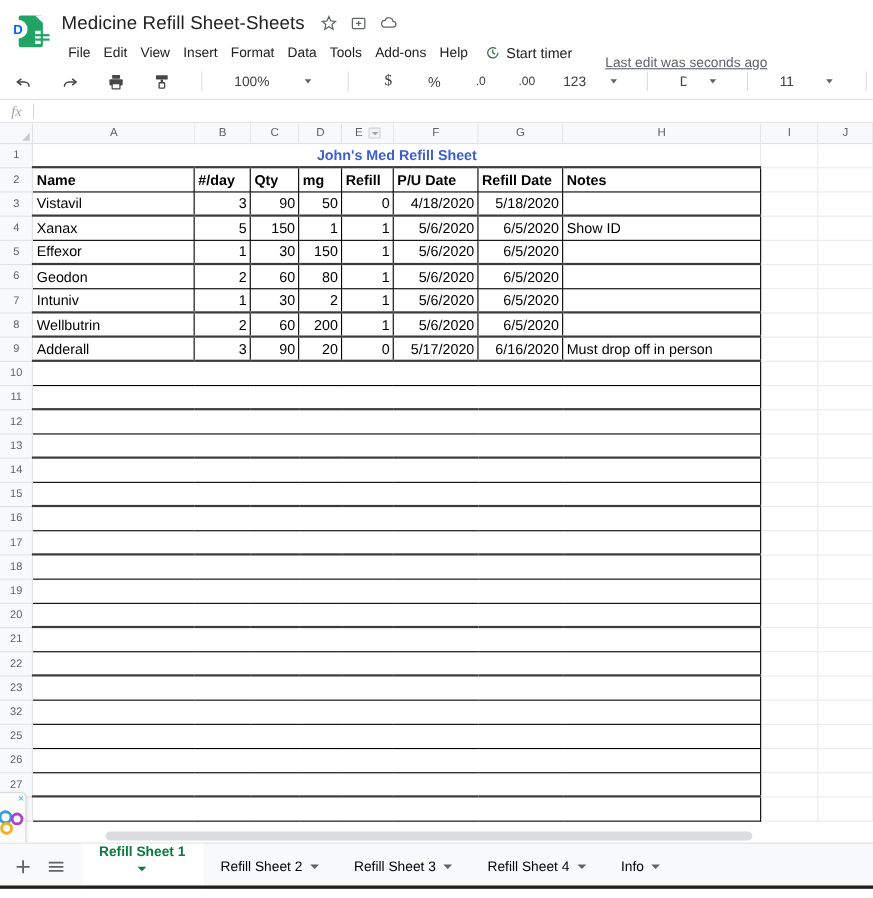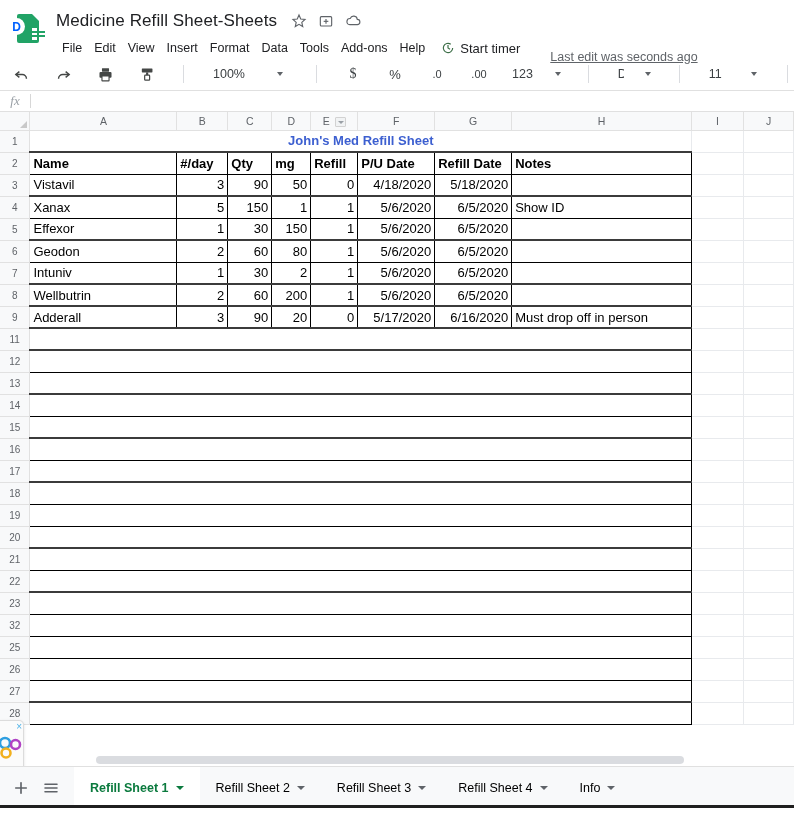--- a/index.html
+++ b/index.html
@@ -259,21 +259,21 @@
   }
   .tabs { display: flex; align-items: center; height: 42px; margin-left: 8px; }
   .tab {
     height: 42px; display: flex; align-items: center; gap: 7px;
     padding: 0 16px;
     font-size: 12.5px; color: #000000;
     white-space: nowrap;
   }
   .tab.active {
     background: #ffffff;
-    color: #0b7a3e; font-weight: bold;
+    color: #0b7a3e; font-weight: bold; flex-direction: column;
   }
   .tab .caret-t {
     width:0;height:0;border-left:4px solid transparent;
     border-right:4px solid transparent;border-top:4.5px solid #5f6368;
   }
   .tab.active .caret-t { border-top-color: #0b7a3e; }
   .bottom-edge {
     position:absolute; left:0; bottom:0; width:794px; height:3px;
     background: #1f1f1f;
   }
@@ -635,20 +635,26 @@
       <td class="cell b b-top-thick b-bot-thick num">20</td>
       <td class="cell b b-top-thick b-bot-thick num">0</td>
       <td class="cell b b-top-thick b-bot-thick num">5/17/2020</td>
       <td class="cell b b-top-thick b-bot-thick num">6/16/2020</td>
       <td class="cell b b-top-thick b-bot-thick lft">Must drop off in person</td>
       <td class="cell"></td>
       <td class="cell"></td>
     </tr>
 
     <tr>
+          <td class="rowhdr">10</td>
+          <td class="cell b" colspan="8"></td>
+          <td class="cell"></td>
+          <td class="cell"></td>
+        </tr>
+    <tr>
           <td class="rowhdr">11</td>
           <td class="cell b" colspan="8"></td>
           <td class="cell"></td>
           <td class="cell"></td>
         </tr>
     <tr>
           <td class="rowhdr">12</td>
           <td class="cell b b-top-thick" colspan="8"></td>
           <td class="cell"></td>
           <td class="cell"></td>

